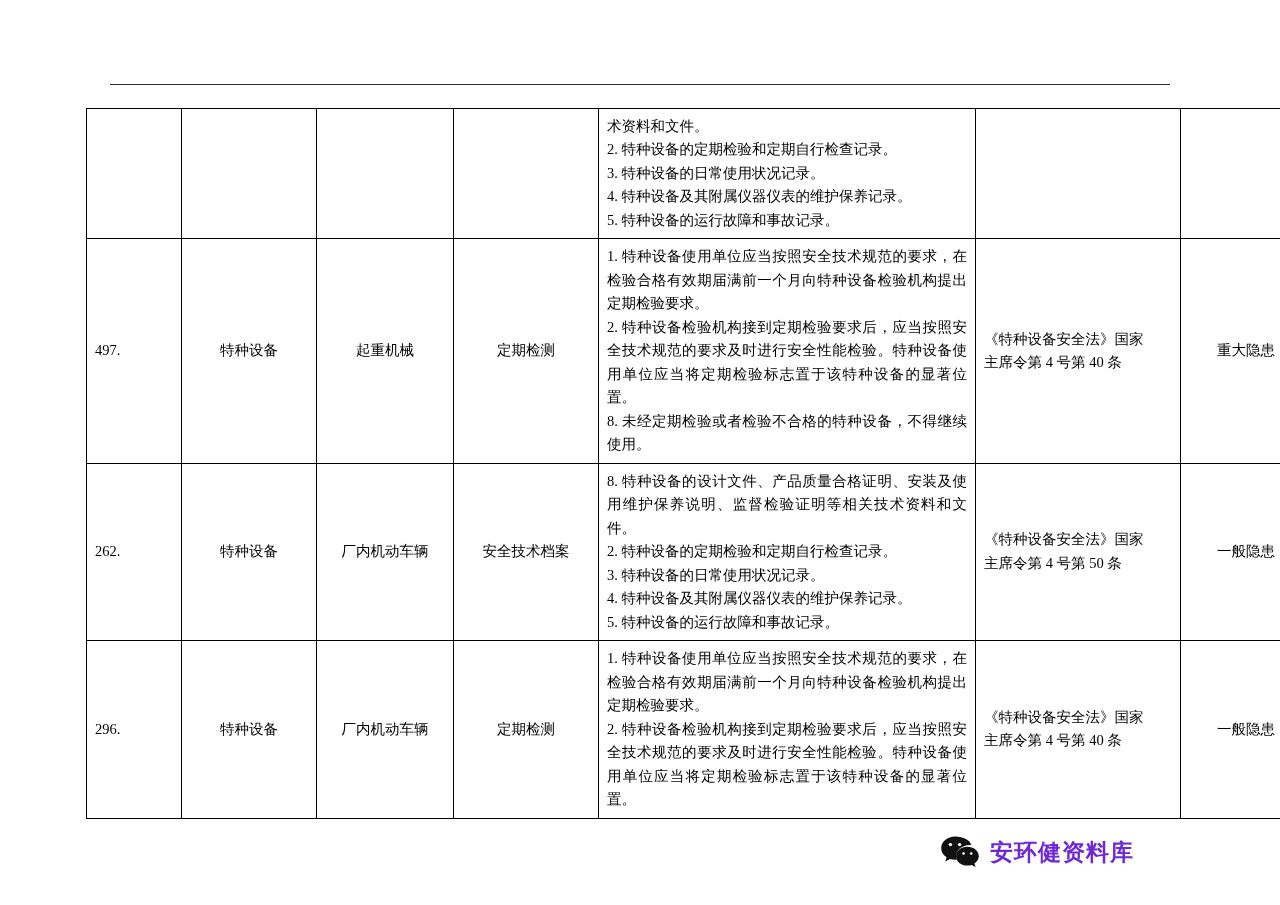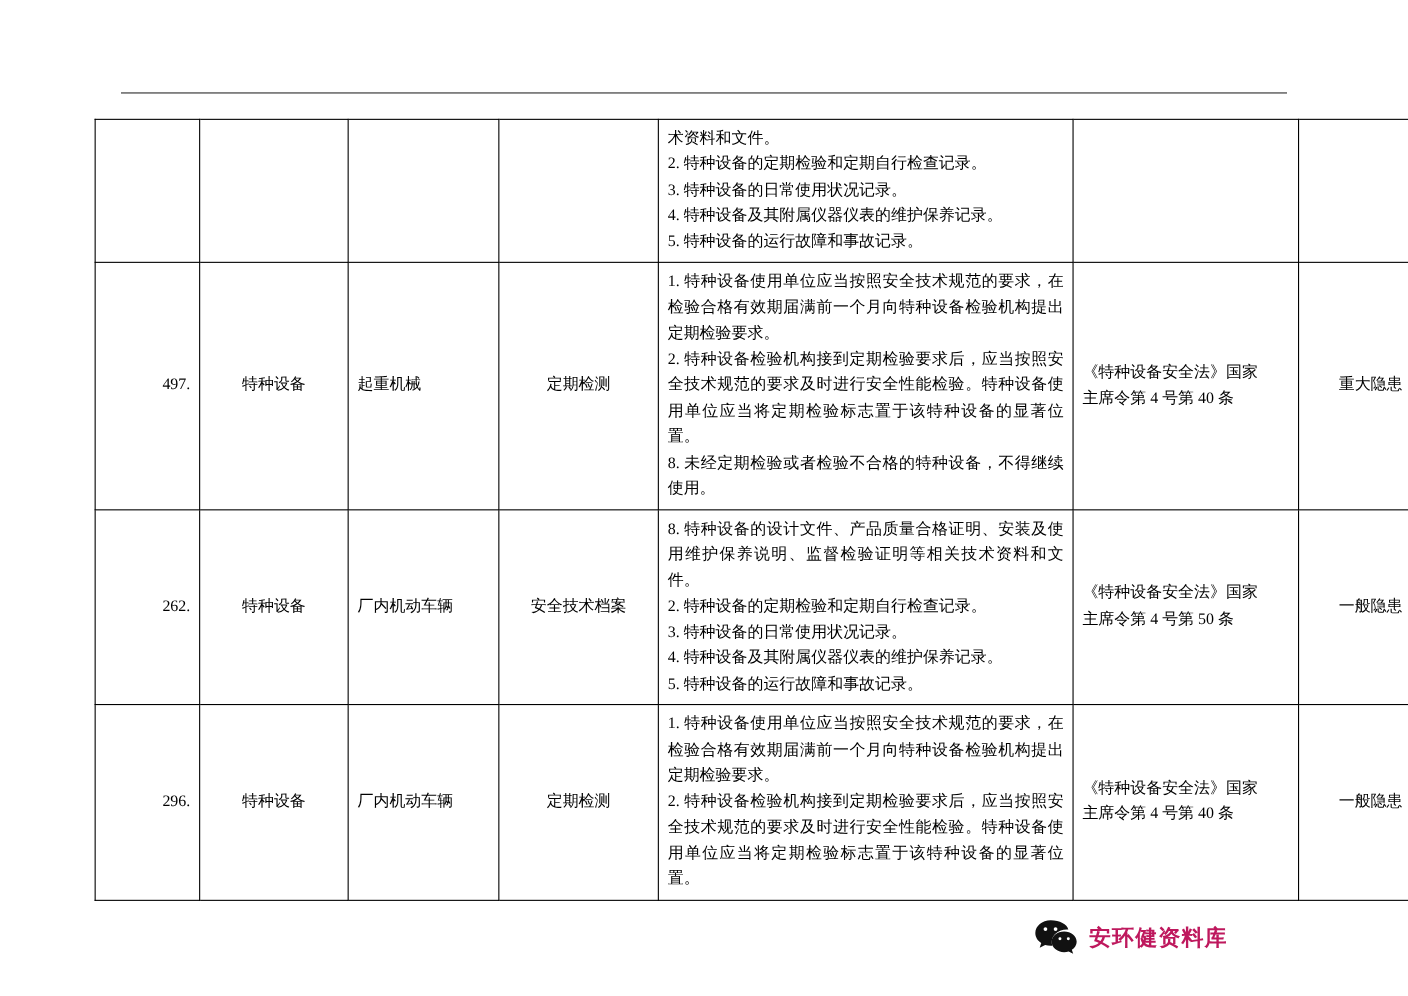--- a/index.html
+++ b/index.html
@@ -38,23 +38,23 @@
     border-collapse: collapse;
     table-layout: fixed;
   }
   table.doc-table td {
     border: 1px solid #000000;
     vertical-align: middle;
     padding: 6px 8px;
     font-size: 14.5px;
     line-height: 1.62;
   }
-  td.c-num   { width: 78px;  text-align: right; }
+  td.c-num   { width: 78px;  text-align: left; }
   td.c-cat   { width: 118px; text-align: center; }
-  td.c-type  { width: 120px; }
+  td.c-type  { width: 120px; text-align: center; }
   td.c-item  { width: 128px; text-align: center; }
   td.c-body  { width: 360px; text-align: left; }
   td.c-ref   { width: 188px; text-align: left; }
   td.c-level { width: 114px; text-align: center; }
 
   .body-lines { display: block; }
   .body-lines .ln {
     display: block;
     white-space: normal;
     text-align: justify;
@@ -73,23 +73,23 @@
     gap: 10px;
   }
   .wechat-badge {
     width: 40px;
     height: 34px;
     position: relative;
     flex: 0 0 auto;
   }
   .footer-text {
     font-family: "Liberation Sans", "DejaVu Sans", sans-serif;
-    font-size: 20px;
+    font-size: 23px;
     font-weight: bold;
-    color: #be185d;
+    color: #6d28d9;
     letter-spacing: 1px;
     white-space: nowrap;
   }
 </style>
 </head>
 <body>
 
 <div class="page">
 
   <div class="header-rule"></div>

